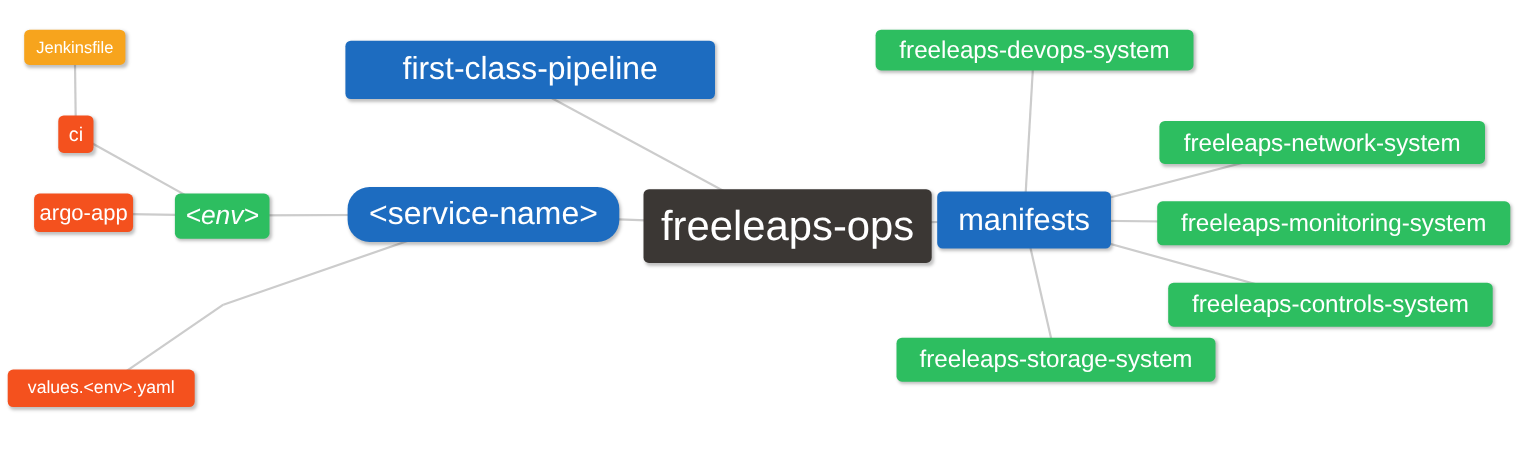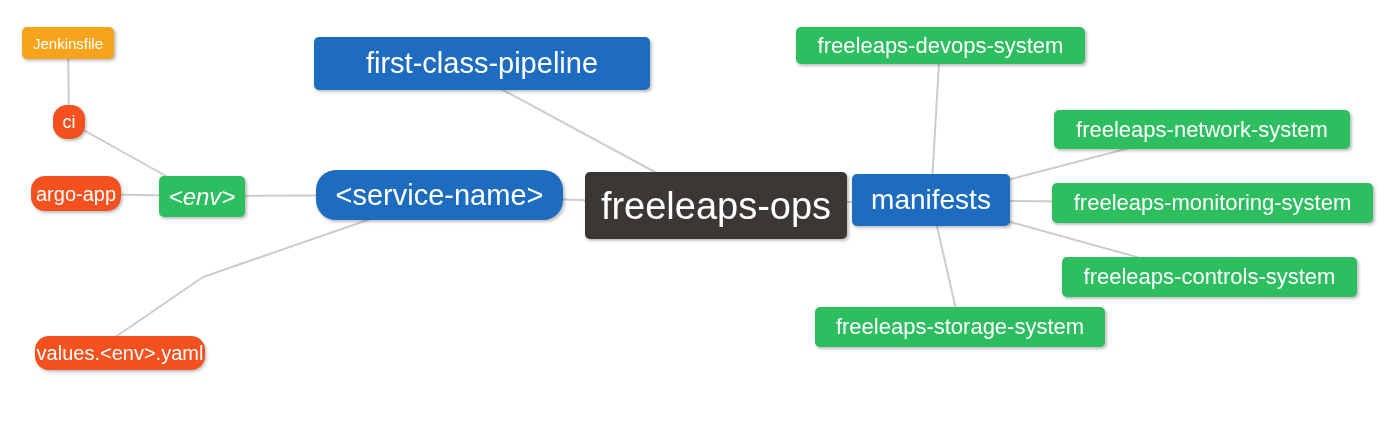--- a/index.html
+++ b/index.html
@@ -28,21 +28,21 @@
     color: #ffffff;
     border-radius: 5px;
     white-space: nowrap;
     box-shadow: 1.5px 2px 3px rgba(0,0,0,0.25);
     box-sizing: border-box;
     cursor: default;
     line-height: 1;
   }
   .blue   { background: #1d6cc0; }
   .green  { background: #2dbe60; }
-  .red    { background: #f4511e; border-radius: 14px; }
+  .red    { background: #f4511e; }
   .orange { background: #f7a41d; }
   .dark   { background: #3b3734; }
 </style>
 </head>
 <body>
 
 <div class="canvas">
 
   <svg class="edges" width="1390" height="421" viewBox="0 0 1390 421">
     <line x1="68" y1="43" x2="69" y2="122"></line>
@@ -63,21 +63,21 @@
 
   <div class="node orange" style="left:22px;  top:27px;  width:92px;  height:32px; font-size:15px;">Jenkinsfile</div>
 
   <div class="node red" style="left:53px;  top:105px; width:32px;  height:34px; font-size:18px;">ci</div>
 
   <div class="node red" style="left:31px;  top:176px; width:90px;  height:35px; font-size:20px;">argo-app</div>
 
   <div class="node green" style="left:159px; top:176px; width:86px;  height:41px; font-size:24px;font-style:italic;">&lt;env&gt;</div>
 
 
-  <div class="node red" style="left:7px;   top:336px; width:170px; height:34px; font-size:20px;margin-left:28px;">values.&lt;env&gt;.yaml</div>
+  <div class="node red" style="left:7px;   top:336px; width:170px; height:34px; font-size:16px;">values.&lt;env&gt;.yaml</div>
 
   <div class="node blue" style="left:314px; top:37px;  width:336px; height:53px; font-size:29px;">first-class-pipeline</div>
 
   <div class="node blue" style="left:316px; top:170px; width:247px; height:50px; font-size:29px;border-radius:20px;">&lt;service-name&gt;</div>
 
   <div class="node dark" style="left:585px; top:172px; width:262px; height:67px; font-size:38px;">freeleaps-ops</div>
 
   <div class="node blue" style="left:852px; top:174px; width:158px; height:52px; font-size:28px;">manifests</div>
 
   <div class="node green" style="left:796px;  top:27px;  width:289px; height:37px; font-size:22px;">freeleaps-devops-system</div>

